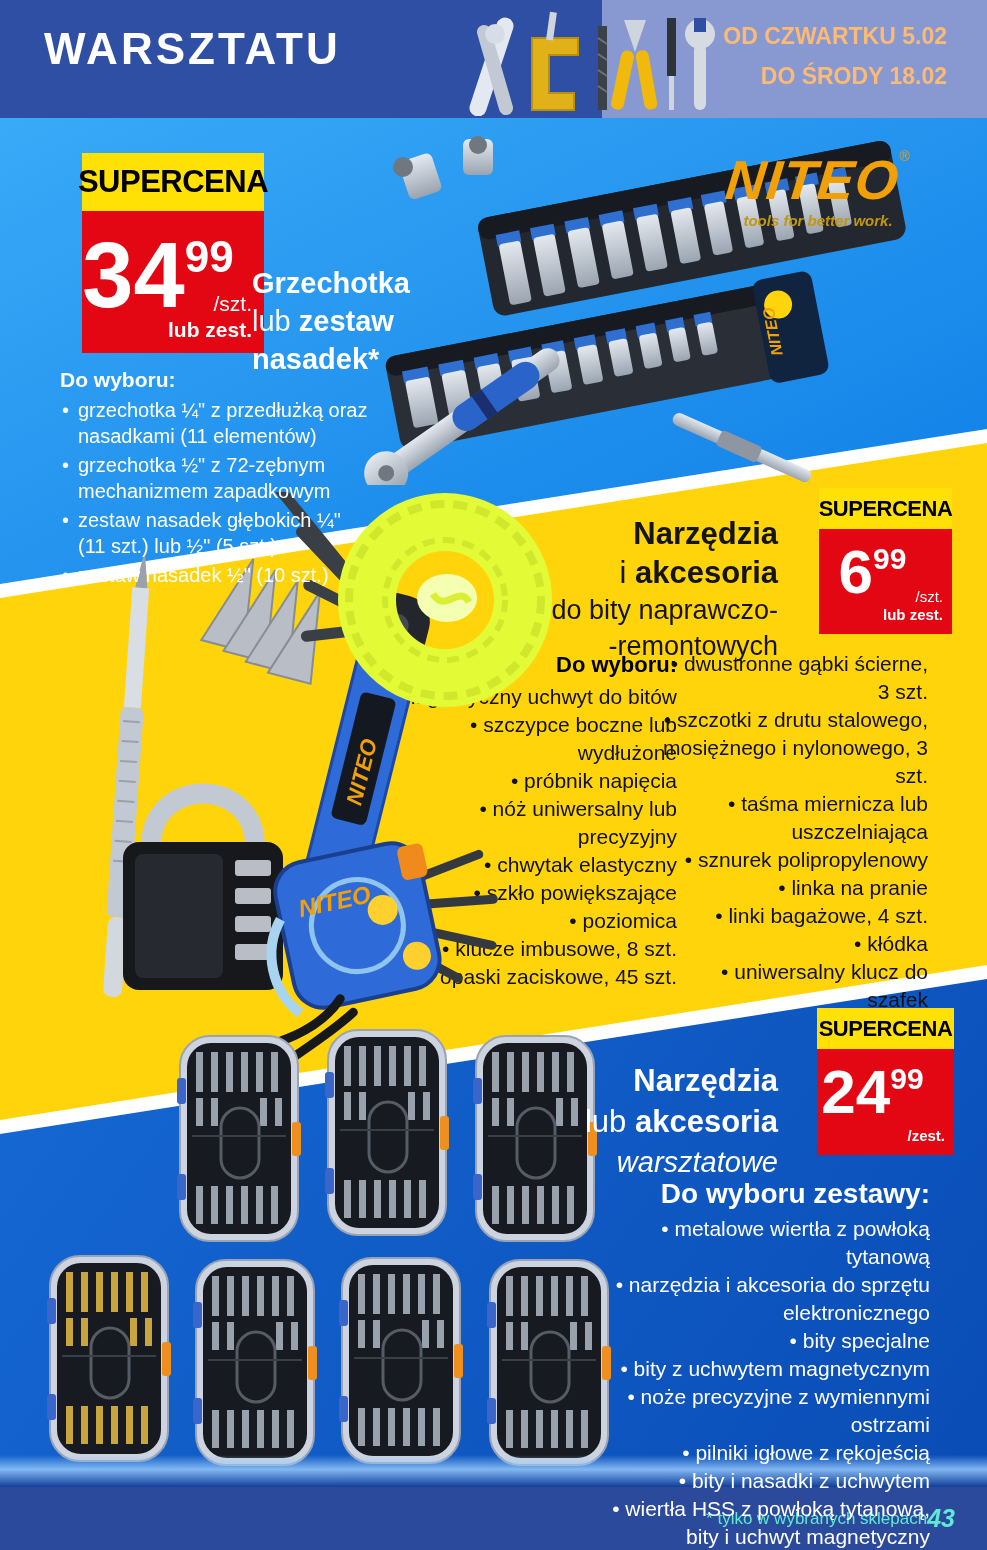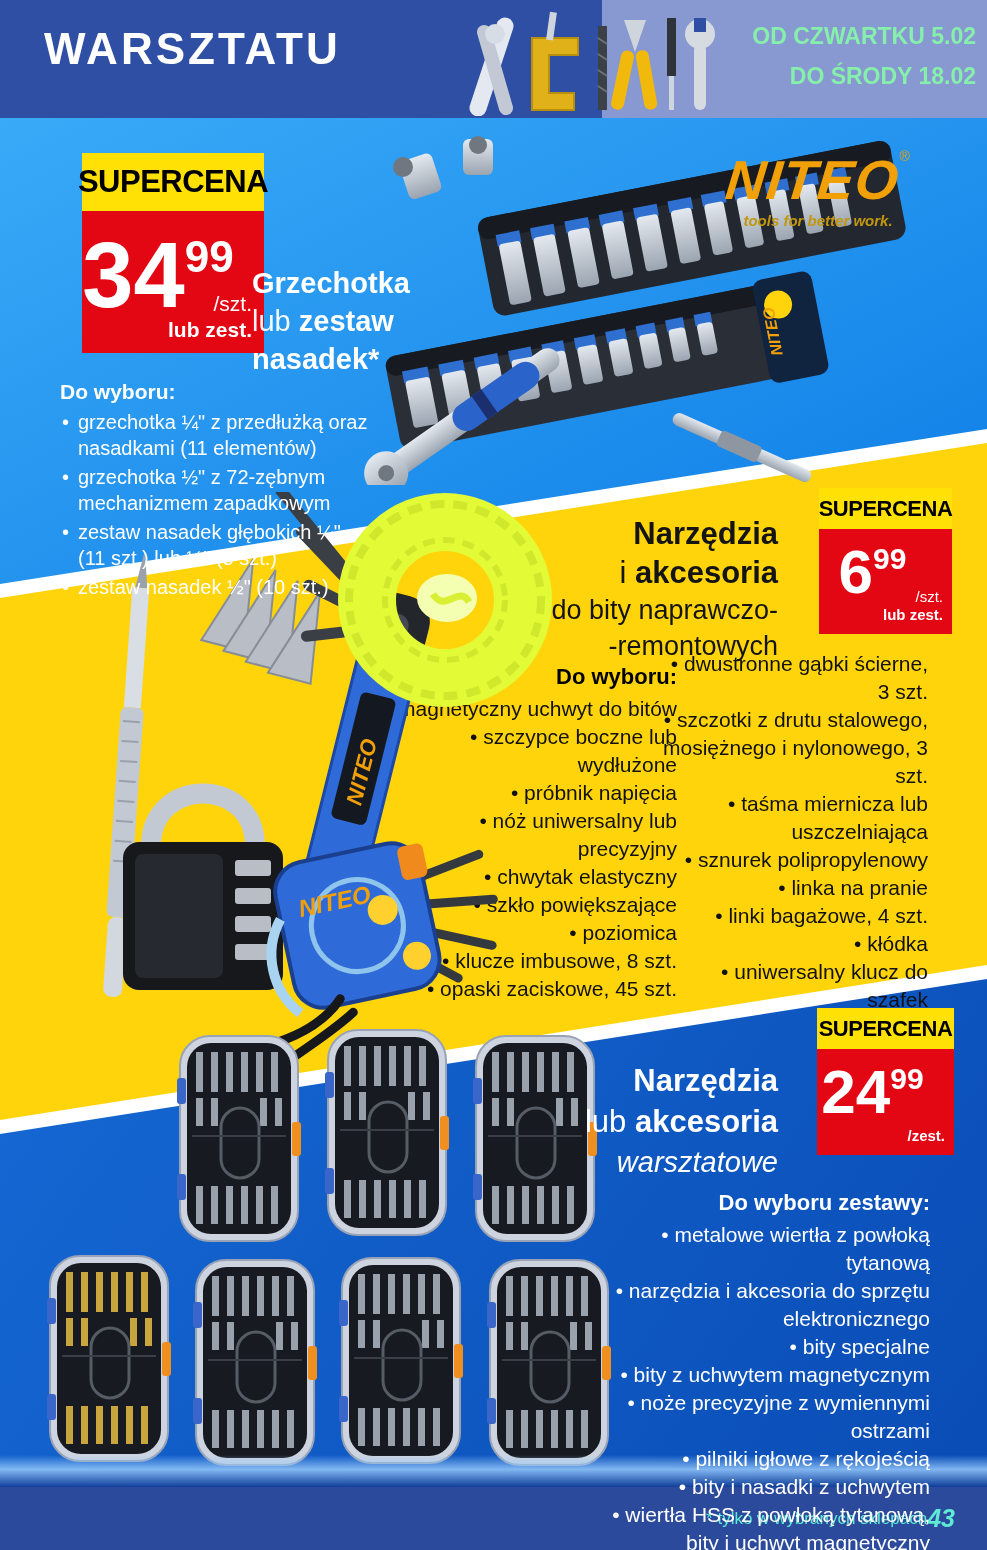--- a/index.html
+++ b/index.html
@@ -6,21 +6,21 @@
   .page{
     position:relative;width:987px;height:1550px;overflow:hidden;
     font-family:"Liberation Sans","DejaVu Sans",sans-serif;
     background:#0d55c0;margin:0 auto;
   }
 
   
   .header{position:absolute;left:0;top:0;width:987px;height:118px;background:#2e4fa3;z-index:5;}
   .header-panel{position:absolute;left:602px;top:0;width:385px;height:118px;background:#8fa0d4;opacity:.92;}
   .masthead{position:absolute;left:44px;top:24px;color:#fff;font-size:44px;font-weight:900;letter-spacing:3px;z-index:6;}
-  .dates{position:absolute;right:11px;top:16px;width:350px;text-align:right;color:#86efac;font-weight:800;font-size:23px;line-height:40px;z-index:7;}
+  .dates{position:absolute;right:40px;top:16px;width:350px;text-align:right;color:#fdba74;font-weight:800;font-size:23px;line-height:40px;z-index:7;}
   .header-tools{position:absolute;left:448px;top:4px;z-index:6;}
 
   
   .bg-svg{position:absolute;left:0;top:0;z-index:0;}
 
   
   .badge{position:absolute;display:flex;flex-direction:column;z-index:10;padding-left:24px;}
   .badge-top{background:#ffe105;color:#000;display:flex;align-items:center;justify-content:center;font-weight:900;letter-spacing:-.5px;}
   .badge-body{background:#e30613;flex:1;position:relative;color:#fff;}
   .price-row{position:absolute;left:0;right:0;display:flex;justify-content:center;align-items:flex-start;font-weight:900;}
@@ -35,21 +35,21 @@
   .badge--sm .cents{font-size:30px;margin-top:2px;}
   .badge--sm .units{right:9px;bottom:9px;font-size:15px;}
   .badge--mid{left:795px;top:488px;width:133px;height:146px;}
   .badge--bot{left:793px;top:1008px;width:137px;height:147px;}
 
   
   .offer1-title{position:absolute;left:252px;top:264px;color:#fff;font-size:29px;line-height:38px;z-index:10;}
   .offer1-title .bold{font-weight:800;}
   .offer1-title .lite{font-weight:400;opacity:.95;}
   .offer1-list{position:absolute;left:60px;top:368px;width:312px;color:#fff;z-index:10;}
-  .list-title{font-weight:800;font-size:21px;margin:12px 0 5px 0;}
+  .list-title{font-weight:800;font-size:21px;margin:0 0 5px 0;}
   ul.plain{list-style:none;margin:0;padding:0;}
   .offer1-list li{position:relative;padding-left:18px;font-size:20px;line-height:26px;margin-bottom:3px;}
   .offer1-list li::before{content:"•";position:absolute;left:2px;}
 
   
   .niteo{position:absolute;left:698px;top:148px;width:240px;text-align:center;z-index:10;}
   .niteo-word{font-size:55px;font-weight:900;font-style:italic;color:#f2a007;letter-spacing:1px;display:inline-block;transform:skewX(-6deg);}
   .niteo-reg{font-size:14px;color:#f2a007;vertical-align:top;font-style:italic;}
   .niteo-tag{font-size:15px;font-weight:700;font-style:italic;color:#c2970e;margin-top:0;}
 
@@ -64,21 +64,21 @@
   .col li::before{content:"• ";}
   .col1{right:310px;top:652px;width:300px;}
   .col2{right:59px;top:650px;width:272px;}
 
   
   .offer3-title{position:absolute;right:209px;top:1060px;text-align:right;color:#fff;z-index:10;}
   .offer3-title .big{font-size:31px;line-height:41px;font-weight:800;}
   .offer3-title .big .lite{font-weight:400;}
   .offer3-title .small{font-size:29px;line-height:40px;font-weight:400;font-style:italic;}
   .offer3-list{position:absolute;right:57px;top:1178px;width:345px;text-align:right;color:#fff;z-index:10;}
-  .offer3-list .list-title{font-size:22px;}
+  .offer3-list .list-title{font-size:28px;}
   .offer3-list li{font-size:21px;line-height:28px;}
   .offer3-list li::before{content:"• ";}
 
   
   .shine{position:absolute;left:0;top:1455px;width:987px;height:32px;z-index:4;
     background:linear-gradient(180deg,rgba(90,150,230,0) 0%,rgba(150,200,250,.85) 45%,rgba(16,60,150,.9) 100%);}
   .footer{position:absolute;left:0;top:1487px;width:987px;height:63px;background:#2c4a9c;z-index:5;
     display:flex;align-items:center;justify-content:flex-end;padding:0 32px;box-sizing:border-box;color:#5eead4;}
   .footnote{font-size:17px;}
   .pageno{font-size:25px;font-weight:700;font-style:italic;}

